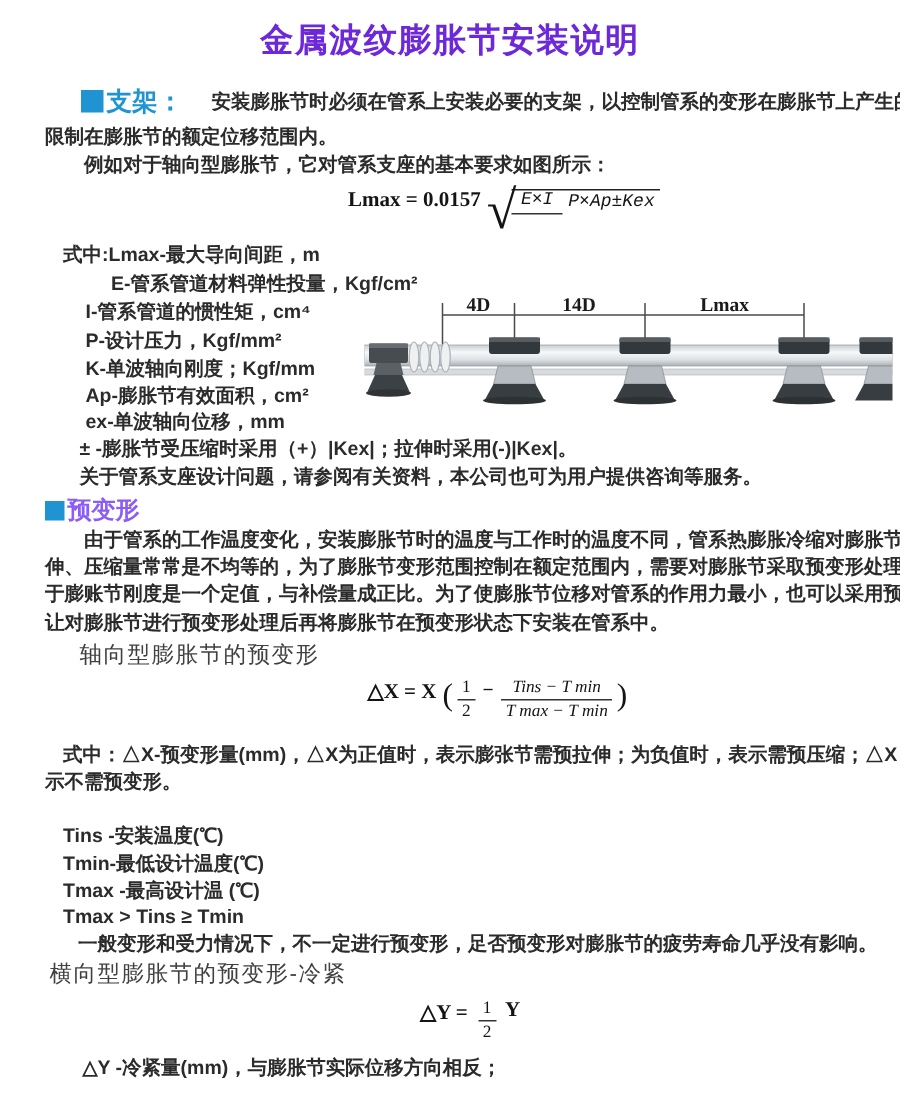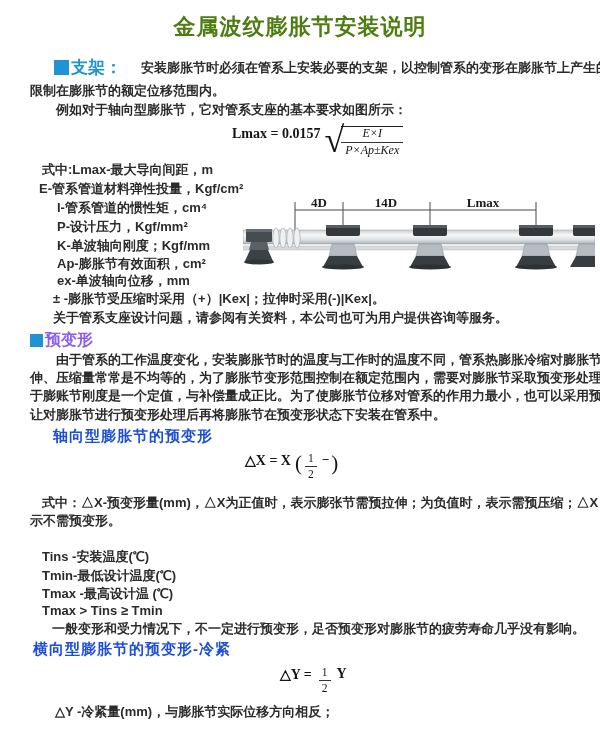--- a/index.html
+++ b/index.html
@@ -1,29 +1,29 @@
 <!DOCTYPE html>
 <html><head>
 <meta charset="utf-8">
 <style>
   html,body{margin:0;padding:0;}
   body{width:600px;height:737px;background:#ffffff;font-family:"Liberation Sans",sans-serif;color:#2b2b2b;}
   .page{position:relative;width:600px;height:737px;background:#ffffff;overflow:hidden;}
-  .doc-title{position:absolute;left:0;top:12px;width:600px;text-align:center;font-size:22px;font-weight:bold;color:#4d7c0f;letter-spacing:1px;}
+  .doc-title{position:absolute;left:0;top:12px;width:600px;text-align:center;font-size:22px;font-weight:bold;color:#6d28d9;letter-spacing:1px;}
   .line{position:absolute;font-size:13px;font-weight:600;white-space:nowrap;color:#2b2b2b;}
   .sec-line{position:absolute;display:flex;align-items:center;white-space:nowrap;}
   .bullet{display:inline-block;width:15px;height:15px;background:#2094d2;margin-right:2px;flex:0 0 auto;}
   .bullet.small{width:13px;height:13px;}
   .sec-title{font-size:17px;font-weight:bold;color:#2094d2;margin-right:19px;}
   .sec-title2{font-size:16px;font-weight:bold;color:#8b5cf6;}
-  .sub-heading{position:absolute;font-size:15px;font-weight:bold;color:#1d4ed8;white-space:nowrap;letter-spacing:1px;}
+  .sub-heading{position:absolute;font-size:15px;font-weight:normal;color:#404040;white-space:nowrap;letter-spacing:1px;}
   .formula{position:absolute;font-family:"Liberation Serif",serif;color:#141414;display:flex;align-items:flex-start;white-space:nowrap;}
   .formula .lhs{font-size:14px;font-weight:bold;margin-right:4px;}
   .radical{font-size:36px;font-weight:bold;line-height:0.85;margin-right:-3px;transform:translateY(-1px);}
-  .rfrac{display:inline-flex;flex-direction:column;text-align:center;font-style:italic;font-size:12px;line-height:1.15;border-top:1.6px solid #222;}
+  .rfrac{display:inline-flex;flex-direction:row;text-align:center;font-style:italic;font-size:12px;line-height:1.15;border-top:1.6px solid #222;font-family:Liberation Mono, monospace;}
   .rfrac .num{border-bottom:1px solid #333;padding:0 6px 1px 6px;}
   .rfrac .den{padding:1px 4px 0 4px;}
   .frac{display:inline-flex;flex-direction:column;text-align:center;font-size:11.5px;line-height:1.15;margin:0 3px;}
   .frac .num{border-bottom:1px solid #333;padding:0 3px 1px 3px;}
   .frac .den{padding:1px 3px 0 3px;}
   .frac.ital{font-style:italic;}
   .paren{font-size:21px;font-weight:normal;transform:translateY(-1px);}
   .op{font-size:13px;font-weight:bold;margin:0 2px;}
   .rhs{font-size:14px;font-weight:bold;margin-left:3px;}
   .diagram{position:absolute;left:243px;top:196px;width:352px;height:96px;}
@@ -47,21 +47,21 @@
   <div class="formula" style="left:232px;top:126px;">
     <span class="lhs">Lmax = 0.0157</span>
     <span class="radical">√</span>
     <span class="rfrac">
       <span class="num">E×I</span>
       <span class="den">P×Ap±Kex</span>
     </span>
   </div>
 
   <div class="line" style="left:42px;top:161px;">式中:Lmax-最大导向间距，m</div>
-  <div class="line" style="left:39px;top:180px;">E-管系管道材料弹性投量，Kgf/cm²</div>
+  <div class="line" style="left:74px;top:180px;">E-管系管道材料弹性投量，Kgf/cm²</div>
   <div class="line" style="left:57px;top:199px;">I-管系管道的惯性矩，cm⁴</div>
   <div class="line" style="left:57px;top:218px;">P-设计压力，Kgf/mm²</div>
   <div class="line" style="left:57px;top:237px;">K-单波轴向刚度；Kgf/mm</div>
   <div class="line" style="left:57px;top:255px;">Ap-膨胀节有效面积，cm²</div>
   <div class="line" style="left:57px;top:272px;">ex-单波轴向位移，mm</div>
   <div class="line" style="left:53px;top:290px;">± -膨胀节受压缩时采用（+）|Kex|；拉伸时采用(-)|Kex|。</div>
   <div class="line" style="left:53px;top:309px;">关于管系支座设计问题，请参阅有关资料，本公司也可为用户提供咨询等服务。</div>
 
   <div class="diagram">
     <svg width="352" height="96" viewBox="0 0 352 96">
@@ -143,20 +143,24 @@
   <div class="sub-heading" style="left:53px;top:427px;">轴向型膨胀节的预变形</div>
 
   <div class="formula" style="left:245px;top:452px;">
     <span class="lhs">△X = X</span>
     <span class="paren">(</span>
     <span class="frac">
       <span class="num">1</span>
       <span class="den">2</span>
     </span>
     <span class="op">−</span>
+    <span class="frac ital">
+      <span class="num">Tins − T min</span>
+      <span class="den">T max − T min</span>
+    </span>
     <span class="paren">)</span>
   </div>
 
   <div class="line" style="left:42px;top:494px;">式中：△X-预变形量(mm)，△X为正值时，表示膨张节需预拉伸；为负值时，表示需预压缩；△X＝0时表</div>
   <div class="line" style="left:30px;top:512px;">示不需预变形。</div>
   <div class="line" style="left:42px;top:548px;">Tins -安装温度(℃)</div>
   <div class="line" style="left:42px;top:585px;">Tmax -最高设计温 (℃)</div>
   <div class="line" style="left:42px;top:567px;">Tmin-最低设计温度(℃)</div>
   <div class="line" style="left:52px;top:620px;">一般变形和受力情况下，不一定进行预变形，足否预变形对膨胀节的疲劳寿命几乎没有影响。</div>
   <div class="line" style="left:42px;top:603px;">Tmax &gt; Tins ≥ Tmin</div>

